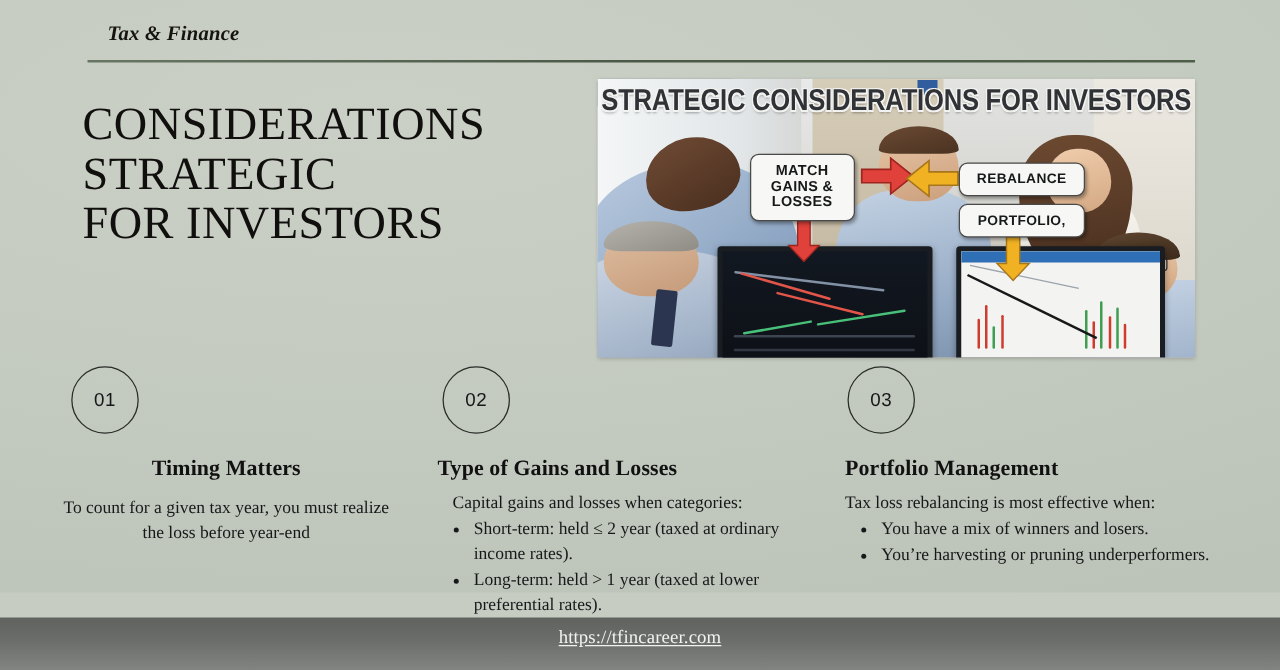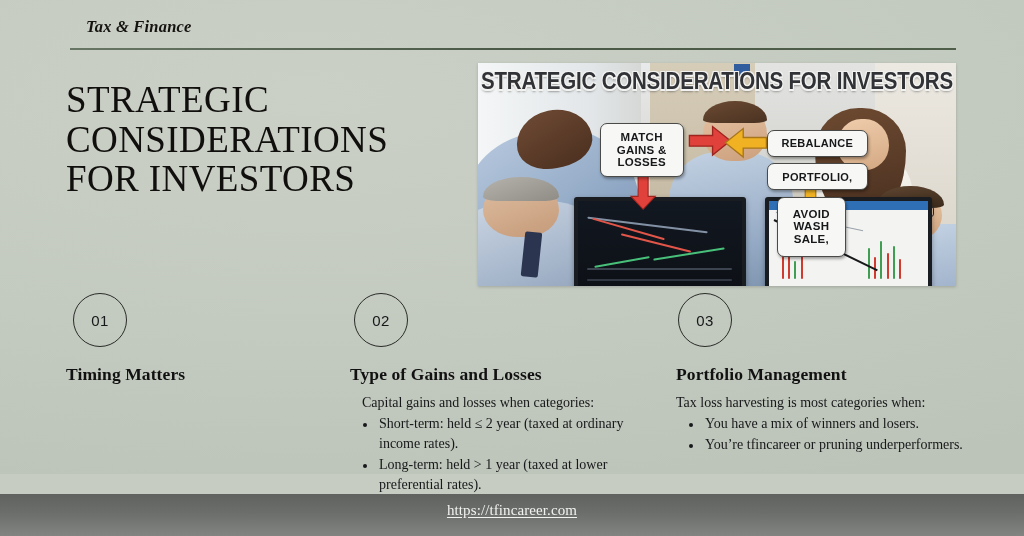--- a/index.html
+++ b/index.html
@@ -205,21 +205,21 @@
        1px 1px 0 #f2f2f0, -1px 1px 0 #f2f2f0,
        1px -1px 0 #f2f2f0, -1px -1px 0 #f2f2f0,
        0 2px 2px rgba(0,0,0,.35);
     white-space:nowrap;
     transform:scaleY(1.18);
     transform-origin:top center;
   }
 
   
   .sec { position:absolute; top:293px; }
-  #sec1 { left:66px;  width:262px; }
+  #sec1 { left:50px;  width:262px;text-align:center; }
   #sec2 { left:350px; width:300px; }
   #sec3 { left:676px; width:300px; }
 
   .badge{
     width:54px;height:54px;border-radius:50%;
     border:1.3px solid #2a2c28;
     display:flex;align-items:center;justify-content:center;
     font-family:"Liberation Sans", sans-serif;
     font-size:15px;
     letter-spacing:.5px;
@@ -278,22 +278,22 @@
 </style>
 </head>
 <body>
 
 <div id="slide">
 
   <div id="kicker">Tax &amp; Finance</div>
   <div id="rule"></div>
 
   <div id="headline">
+    <span class="hl-line">CONSIDERATIONS</span>
     <span class="hl-line">STRATEGIC</span>
-    <span class="hl-line">CONSIDERATIONS</span>
     <span class="hl-line">FOR INVESTORS</span>
   </div>
 
   <div id="photo">
     <div class="wall"></div>
     <div class="panelA"></div>
     <div class="panelB"></div>
     <div class="panelC"></div>
     <div class="sticky"></div>
 
@@ -362,50 +362,52 @@
     </div>
     <div class="arrow" style="left:65%;top:56%;width:9%;height:17%;">
       <svg viewBox="0 0 40 50" width="100%" height="100%">
         <path d="M13 2 L27 2 L27 30 L37 30 L20 48 L3 30 L13 30 Z" fill="#f0b223" stroke="#a8761a" stroke-width="1.5"></path>
       </svg>
     </div>
 
     <div class="callout" id="co-match">MATCH GAINS &amp; LOSSES</div>
     <div class="callout" id="co-port">PORTFOLIO,</div>
     <div class="callout" id="co-rebal">REBALANCE</div>
-    <div class="callout" id="co-wash">AVOID WASH SALE,</div>
 
     <div id="photo-title">STRATEGIC CONSIDERATIONS FOR INVESTORS</div>
   </div>
 
   <div class="sec" id="sec1">
     <div class="badge">01</div>
     <div class="sec-title">Timing Matters</div>
+    <div class="sec-body">
+      <p class="sec-intro">To count for a given tax year, you must realize the loss before year-end</p>
+    </div>
   </div>
 
   <div class="sec" id="sec2">
     <div class="badge">02</div>
     <div class="sec-title">Type of Gains and Losses</div>
     <div class="sec-body">
       <p class="sec-intro">Capital gains and losses when categories:</p>
       <ul class="sec-list">
         <li>Short-term: held ≤ 2 year (taxed at ordinary income rates).</li>
         <li>Long-term: held &gt; 1 year (taxed at lower preferential rates).</li>
       </ul>
     </div>
   </div>
 
   <div class="sec" id="sec3">
     <div class="badge">03</div>
     <div class="sec-title">Portfolio Management</div>
     <div class="sec-body">
-      <p class="sec-intro">Tax loss harvesting is most categories when:</p>
+      <p class="sec-intro">Tax loss rebalancing is most effective when:</p>
       <ul class="sec-list">
         <li>You have a mix of winners and losers.</li>
-        <li>You’re tfincareer or pruning underperformers.</li>
+        <li>You’re harvesting or pruning underperformers.</li>
       </ul>
     </div>
   </div>
 
   <div id="footer">
     <a id="footer-url" href="#">https://tfincareer.com</a>
   </div>
 
 </div>
 

